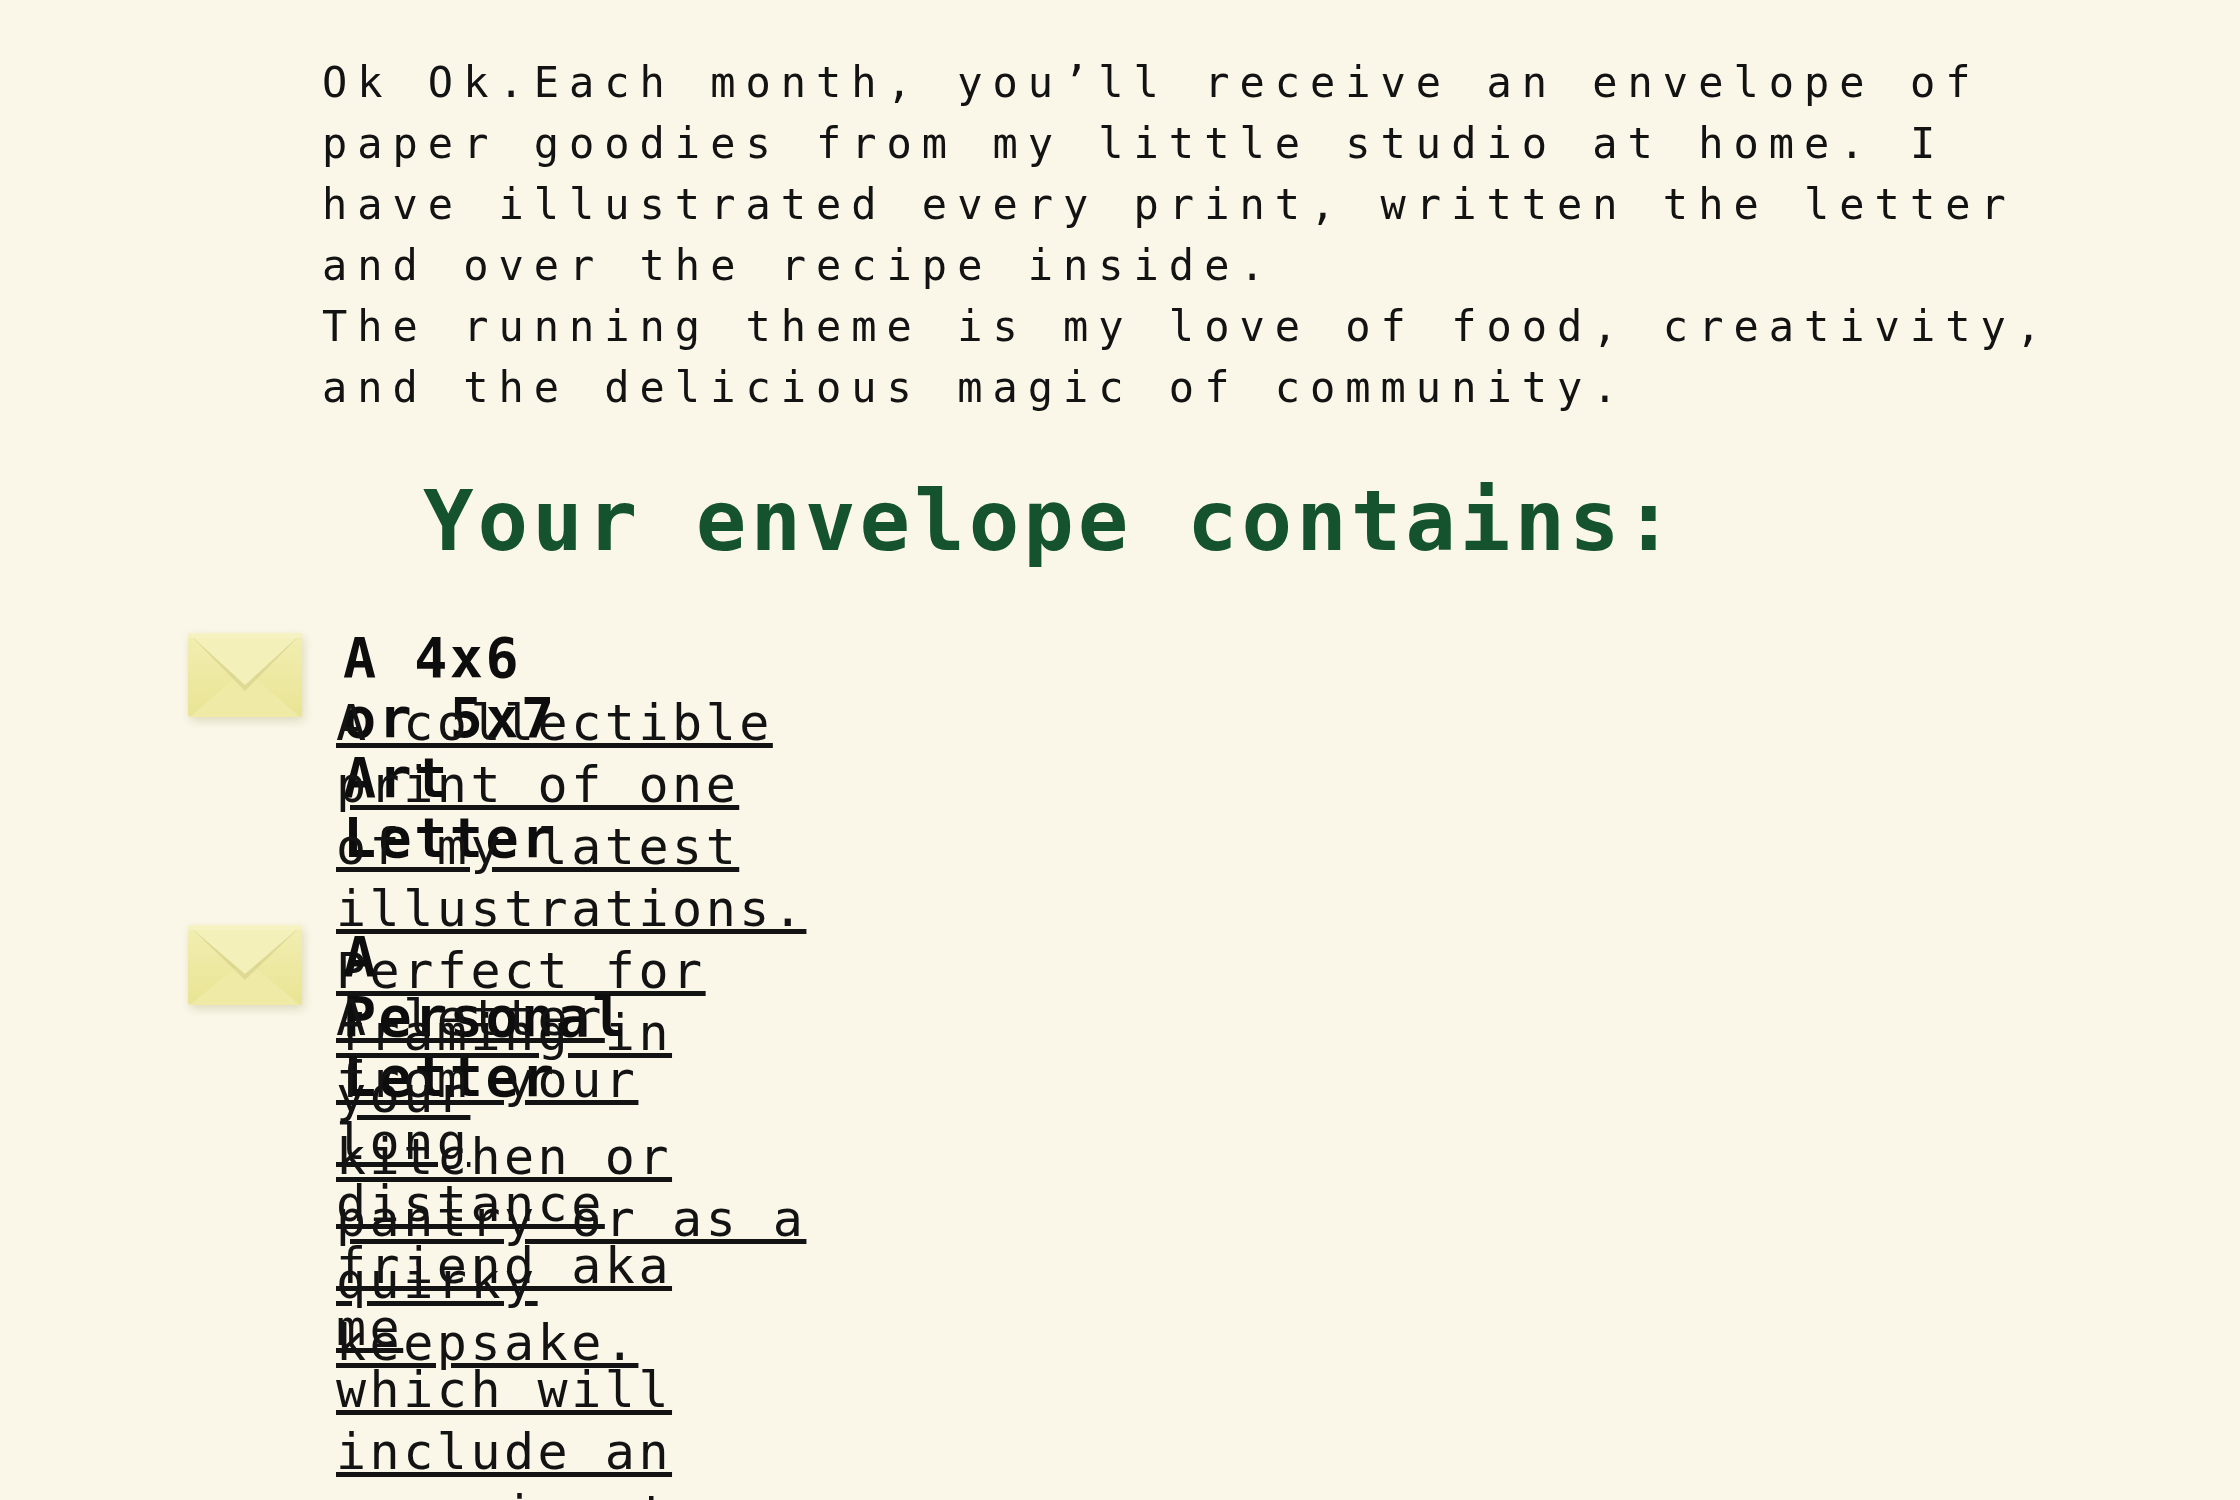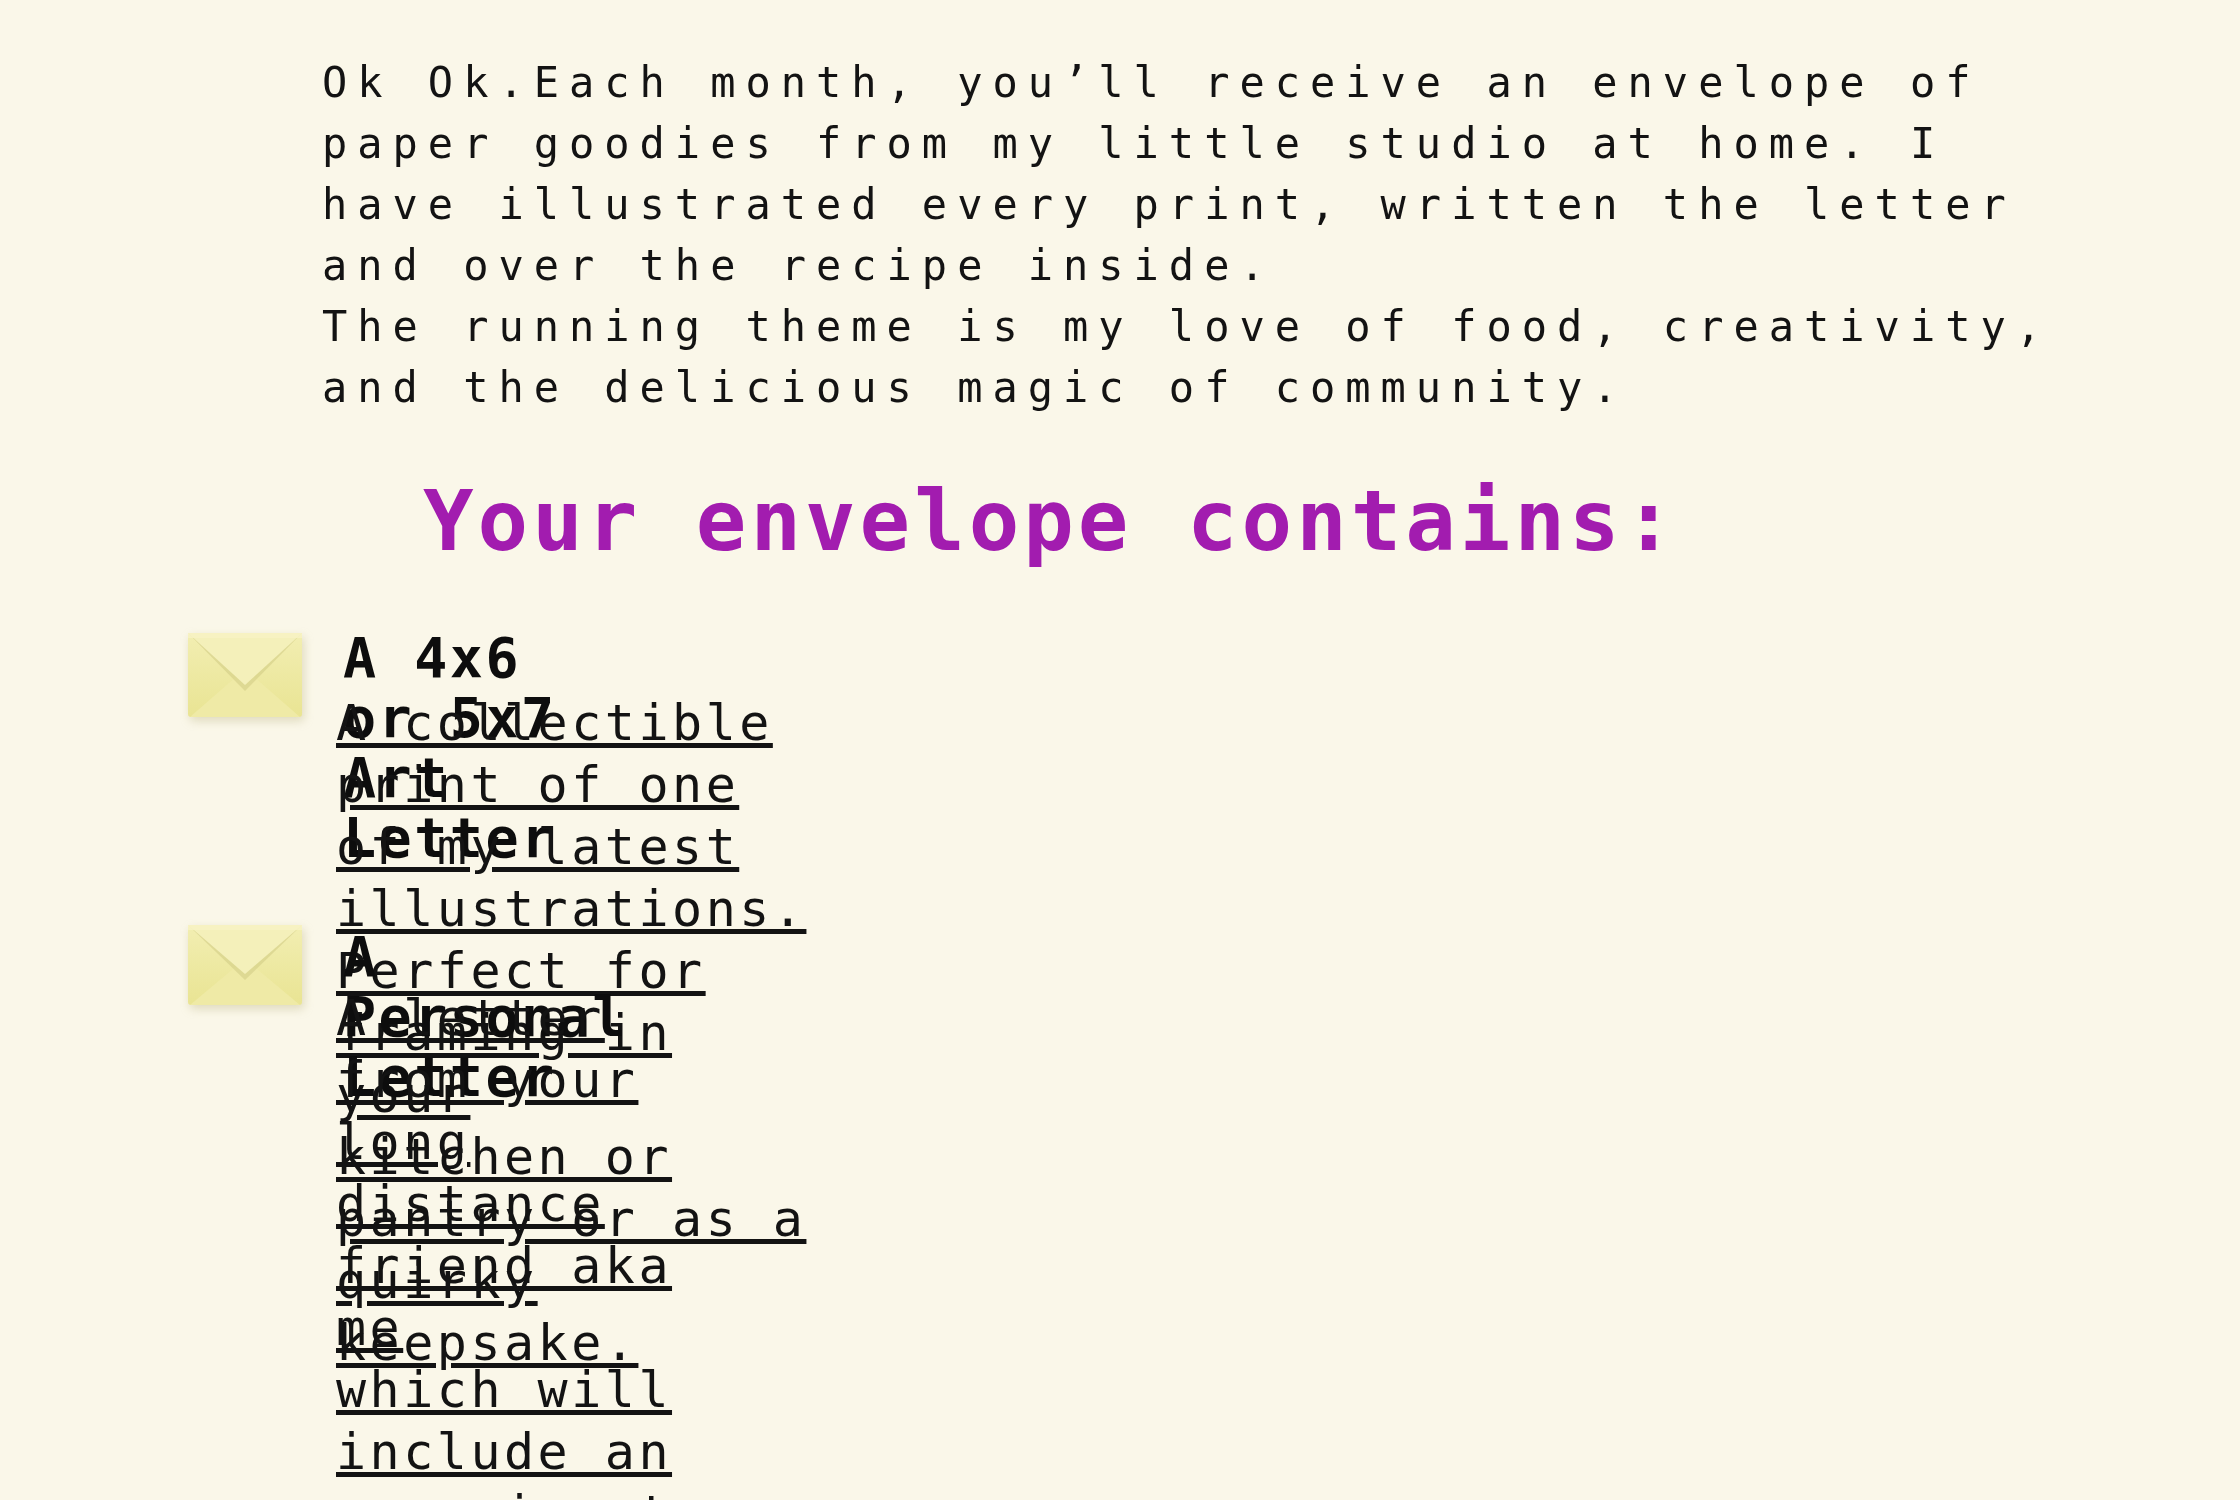--- a/index.html
+++ b/index.html
@@ -16,21 +16,21 @@
     position:absolute;left:322px;top:52px;
     font-size:42px;line-height:61px;letter-spacing:10px;
     white-space:pre-line;
   }
 
   .heading{
     position:absolute;left:423px;top:479px;
     font-family:"DejaVu Sans Mono", monospace;
     font-weight:bold;
     font-size:84px;line-height:84px;letter-spacing:4px;
-    color:#a21caf;
+    color:#14532d;
   }
 
   .item{position:absolute;left:0;top:0;}
   .item .envelope{
     position:absolute;
     filter:drop-shadow(2px 4px 5px rgba(175,165,110,0.35));
   }
   .item-0 .envelope{left:188px;top:633px;}
   .item-1 .envelope{left:188px;top:925px;}
 

